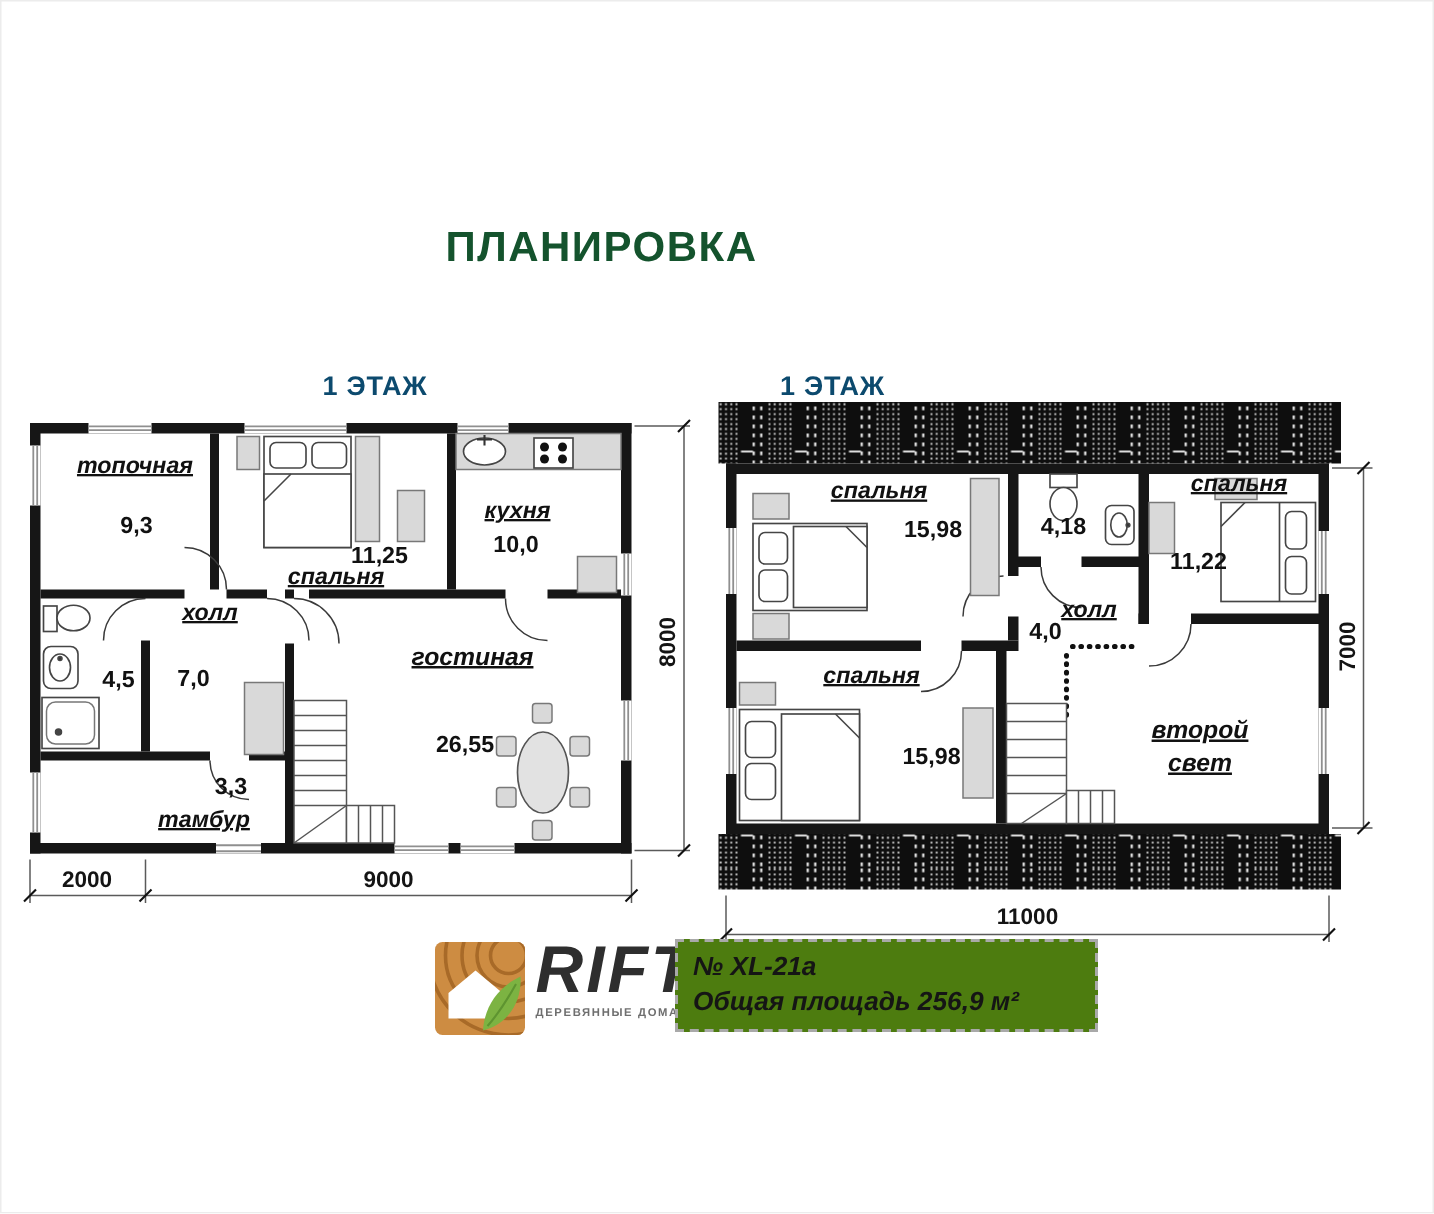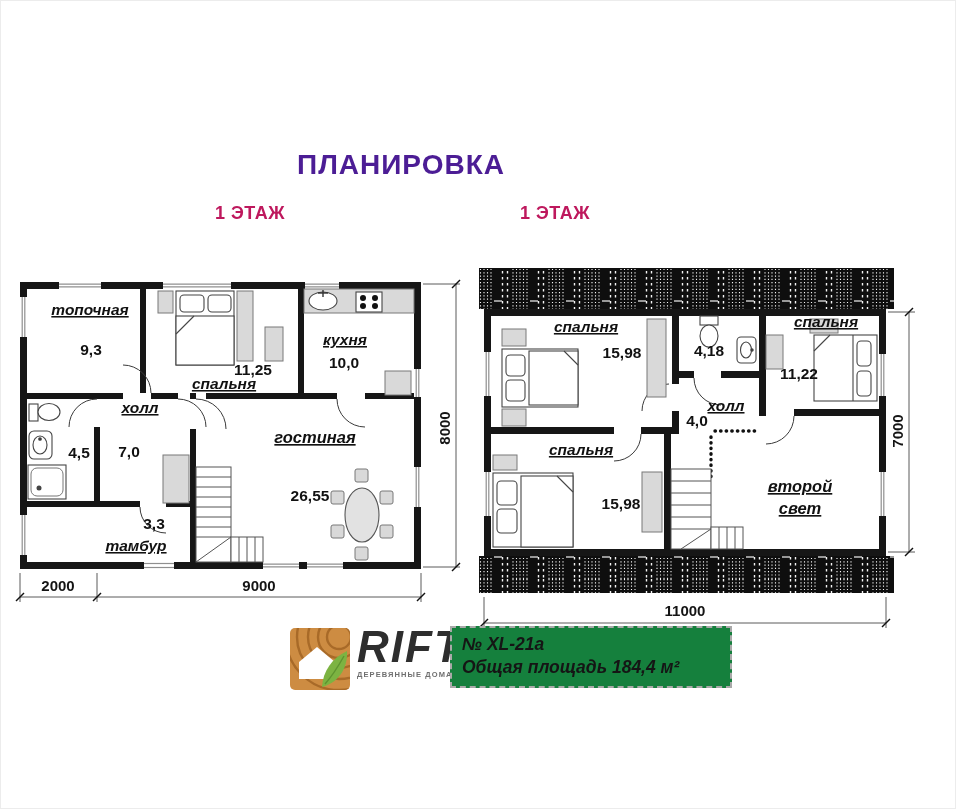--- a/index.html
+++ b/index.html
@@ -1,20 +1,20 @@
 <!DOCTYPE html>
 <html><head>
 <meta charset="utf-8">
 <style>
   html,body{margin:0;padding:0;background:#fff;}
   .canvas{position:relative;width:956px;height:809px;background:#ffffff;overflow:hidden;
           font-family:"Liberation Sans",sans-serif;border:1px solid #ececec;box-sizing:border-box;}
   .title{position:absolute;left:230px;top:148px;width:340px;text-align:center;
-         font-size:28px;font-weight:bold;letter-spacing:1px;color:#4c1d95;}
-  .floor-label{position:absolute;font-size:18px;font-weight:bold;letter-spacing:.5px;color:#be185d;}
+         font-size:28px;font-weight:bold;letter-spacing:1px;color:#14532d;}
+  .floor-label{position:absolute;font-size:18px;font-weight:bold;letter-spacing:.5px;color:#0c4a6e;margin-top:44px;}
   svg.plan{position:absolute;}
   .rname{font-family:"Liberation Sans",sans-serif;font-style:italic;font-weight:bold;
          font-size:15.5px;fill:#111;text-anchor:middle;text-decoration:underline;}
   .rname2{font-family:"Liberation Sans",sans-serif;font-style:italic;font-weight:bold;
          font-size:16.5px;fill:#111;text-anchor:middle;text-decoration:underline;}
   .rarea{font-family:"Liberation Sans",sans-serif;font-weight:bold;font-size:15.5px;
          fill:#111;text-anchor:middle;}
   .dimt{font-family:"Liberation Sans",sans-serif;font-weight:bold;font-size:15px;
         fill:#141414;text-anchor:middle;}
   .furn{fill:#ffffff;stroke:#454545;stroke-width:1.1;}
@@ -23,21 +23,21 @@
   .tread{stroke:#555;stroke-width:1;}
   .winl{stroke:#8f8f8f;stroke-width:1.2;}
   .diml{stroke:#5a5a5a;stroke-width:1;fill:none;}
   .tick{stroke:#111;stroke-width:1.4;}
   .logo{position:absolute;left:288px;top:626px;display:flex;align-items:flex-start;}
   .logo-txt{margin-left:6px;}
   .brand{font-size:44px;line-height:40px;font-weight:bold;font-style:italic;
          color:#2e2e2e;letter-spacing:2px;}
   .tagline{font-size:7.5px;font-weight:bold;color:#6f6f6f;letter-spacing:1.1px;margin-top:3px;}
   .infobox{position:absolute;left:449px;top:625px;width:258px;padding:5px 10px 7px 10px;
-           border:2px dashed #a9a9a9;background:#15803d;}
+           border:2px dashed #a9a9a9;background:#4d7c0f;}
   .infobox div{font-size:17.5px;font-weight:bold;font-style:italic;color:#151515;line-height:23px;
                white-space:nowrap;}
 </style>
 </head>
 <body>
 
 <div class="canvas">
 
   <div class="title">ПЛАНИРОВКА</div>
   <div class="floor-label" style="left:214px;top:202px">1 ЭТАЖ</div>
@@ -391,16 +391,16 @@
       <path d="M36,57 C44,48 50,38 55,29" fill="none" stroke="#5e9430" stroke-width="1.4"></path>
     </svg>
     <div class="logo-txt">
       <div class="brand">RIFT</div>
       <div class="tagline">ДЕРЕВЯННЫЕ ДОМА И БАНИ</div>
     </div>
   </div>
 
   <div class="infobox">
     <div>№ XL-21a</div>
-    <div>Общая площадь 184,4 м²</div>
+    <div>Общая площадь 256,9 м²</div>
   </div>
 
 </div>
 
 </body></html>

